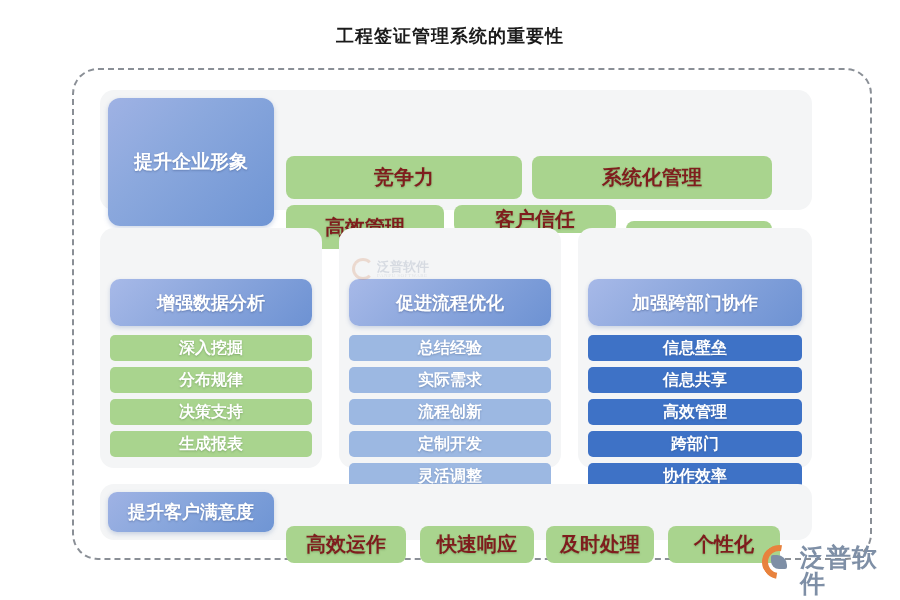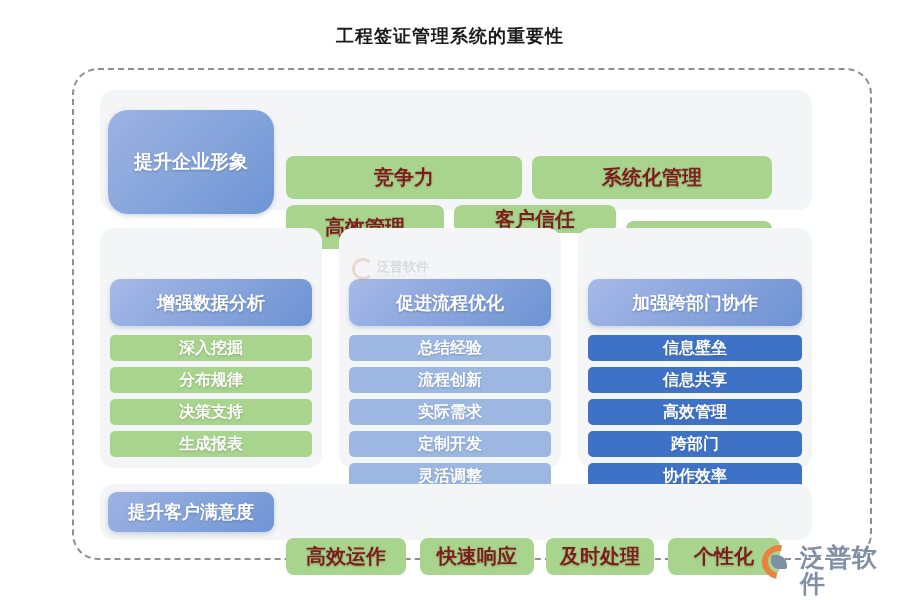--- a/index.html
+++ b/index.html
@@ -45,22 +45,22 @@
     border-radius: 10px;
     display: flex; align-items: center; justify-content: center;
     color: #ffffff;
     font-weight: 700;
     text-shadow: 0 1px 2px rgba(40,60,110,.35);
     background: linear-gradient(135deg, #9fb2e4 0%, #8ba8dd 38%, #6f95d4 100%);
     box-shadow: 0 2px 5px rgba(80,110,170,.28);
   }
 
   #brand-hdr {
-    left: 108px; top: 110px; width: 166px; height: 104px;
-    font-size: 19px; border-radius: 20px;
+    left: 108px; top: 98px; width: 166px; height: 128px;
+    font-size: 19px; border-radius: 12px;
   }
 
   .green-box {
     position: absolute;
     border-radius: 8px;
     display: flex; align-items: center; justify-content: center;
     background: #a9d48e;
     color: #7f1d1d;
     font-weight: 700;
     font-size: 20px;
@@ -109,21 +109,21 @@
   .item-blue  { background: #3e72c6; }
 
   
   #bottom-card { left: 100px; top: 484px; width: 712px; height: 56px; }
 
   #bottom-hdr {
     left: 108px; top: 492px; width: 166px; height: 40px;
     font-size: 18px; border-radius: 9px;
   }
 
-  .gb-bot { top: 490px; height: 37px; }
+  .gb-bot { top: 478px; height: 37px; }
   #gb-1 { left: 286px; width: 120px; }
   #gb-2 { left: 420px; width: 114px; }
   #gb-3 { left: 546px; width: 108px; }
   #gb-4 { left: 668px; width: 112px; }
 
   
   .watermark {
     position: absolute;
     left: 352px; top: 252px;
     width: 110px; height: 34px;
@@ -199,22 +199,22 @@
     <div class="col-header">增强数据分析</div>
     <div class="item item-green">深入挖掘</div>
     <div class="item item-green">分布规律</div>
     <div class="item item-green">决策支持</div>
     <div class="item item-green">生成报表</div>
   </div>
 
   <div class="col col-1">
     <div class="col-header">促进流程优化</div>
     <div class="item item-lblue">总结经验</div>
+    <div class="item item-lblue">实际需求</div>
     <div class="item item-lblue">流程创新</div>
-    <div class="item item-lblue">实际需求</div>
     <div class="item item-lblue">定制开发</div>
     <div class="item item-lblue">灵活调整</div>
   </div>
 
   <div class="col col-2">
     <div class="col-header">加强跨部门协作</div>
     <div class="item item-blue">信息壁垒</div>
     <div class="item item-blue">信息共享</div>
     <div class="item item-blue">高效管理</div>
     <div class="item item-blue">跨部门</div>

